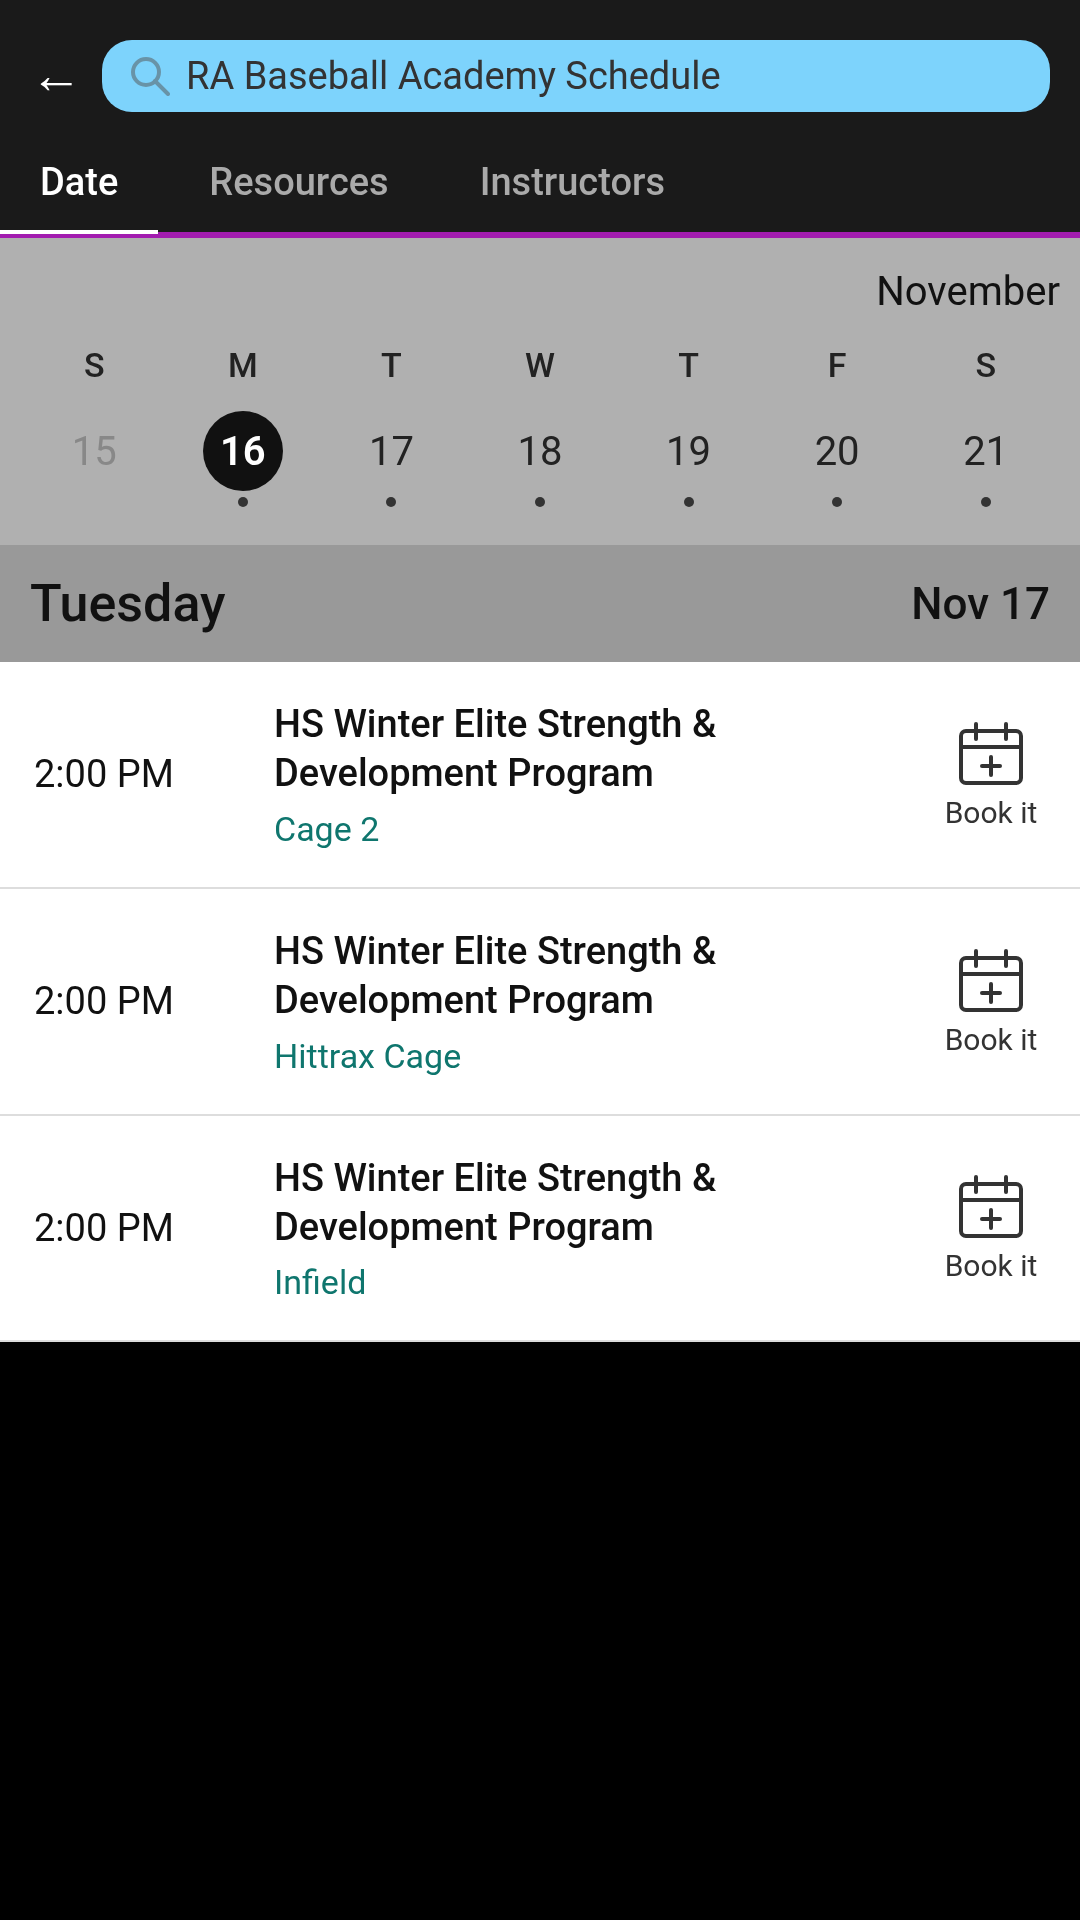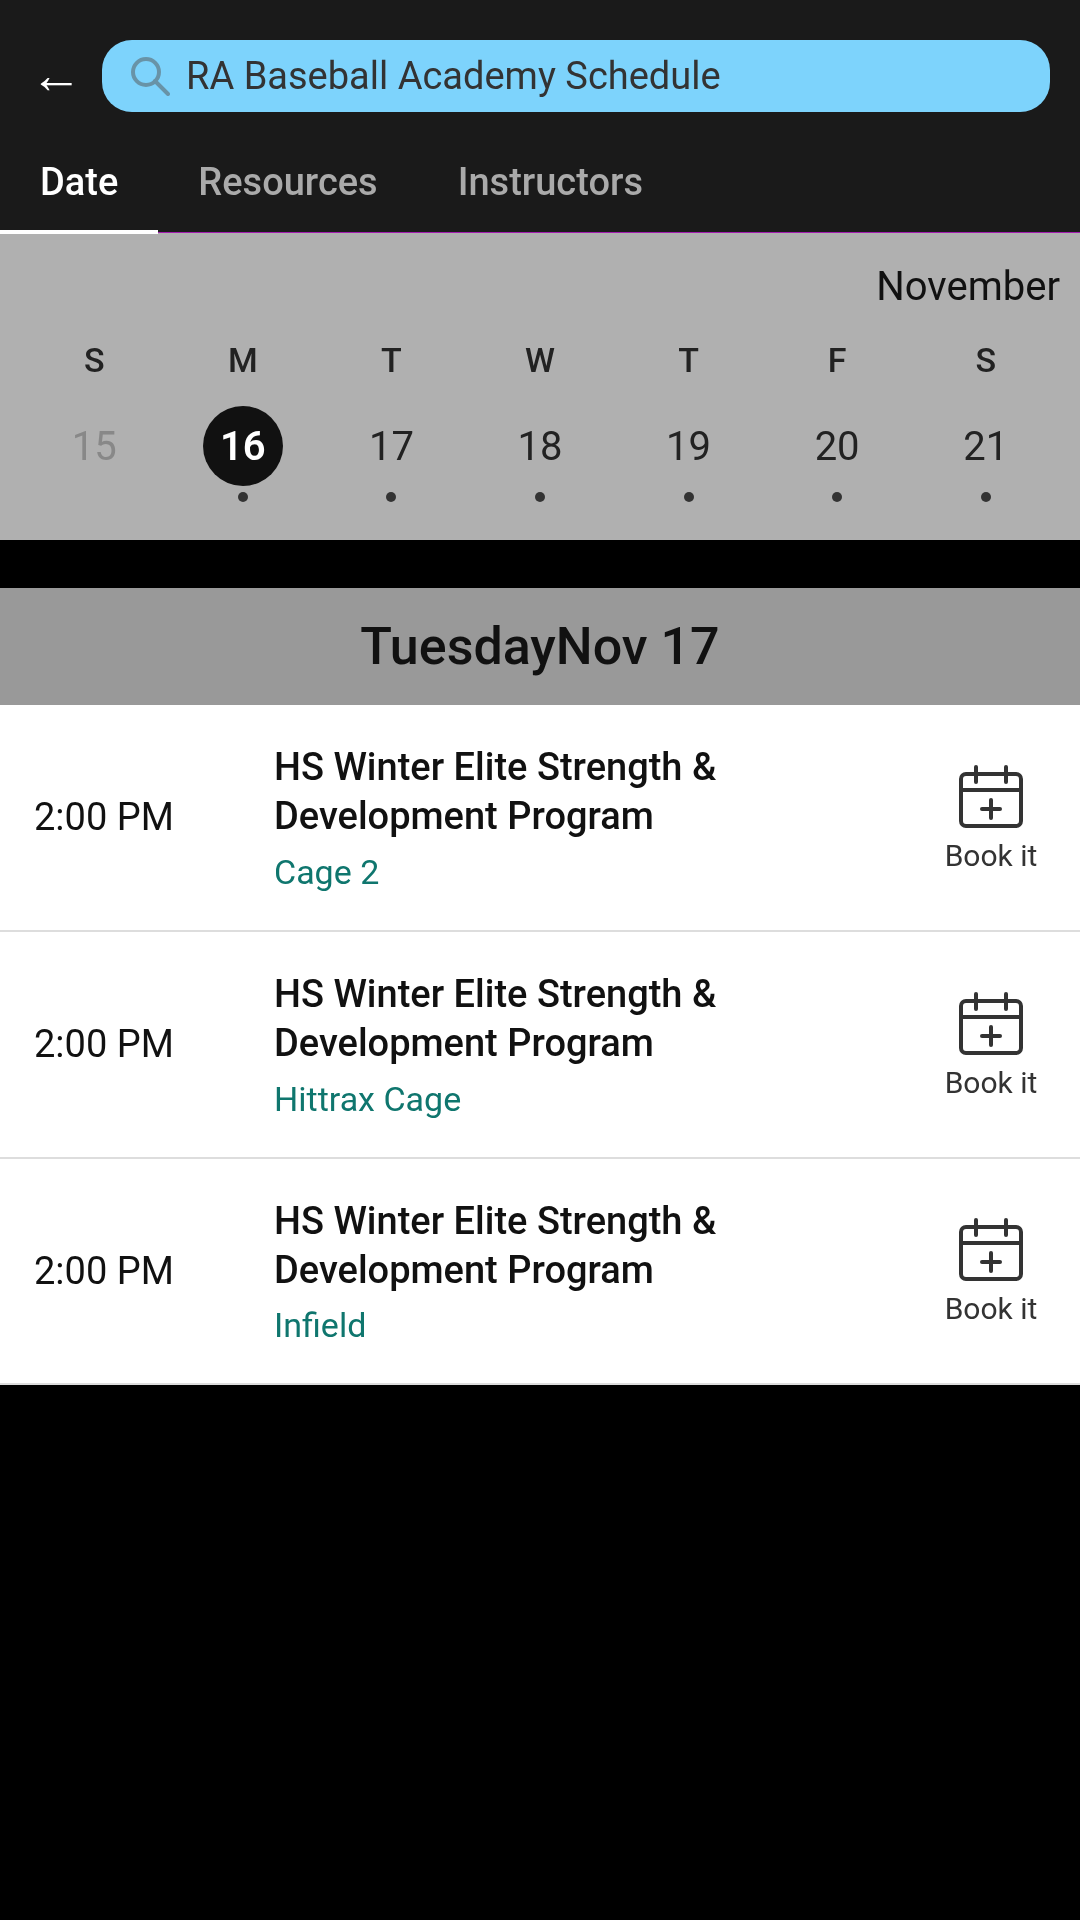--- a/index.html
+++ b/index.html
@@ -43,21 +43,22 @@
     .search-text {
       font-size: 38px;
       color: #333;
       font-weight: 400;
     }
 
     
     .tabs {
       background: #1a1a1a;
       display: flex;
-      border-bottom: 1px solid #a21caf;
+      border-bottom: 6px solid #a21caf;
+      gap: 11px;
     }
     .tab {
       color: #aaa;
       font-size: 38px;
       font-weight: 500;
       padding: 28px 40px;
       cursor: pointer;
       position: relative;
       white-space: nowrap;
     }
@@ -132,32 +133,31 @@
       margin-top: 6px;
     }
     .day-dot.invisible {
       visibility: hidden;
     }
 
     
     .date-header {
       background: #999;
       display: flex;
-      justify-content: center;
-      align-items: center;
-      padding: 28px 42px;
-      margin-top: 48px;
+      justify-content: space-between;
+      align-items: center;
+      padding: 28px 30px;
     }
     .date-day {
       font-size: 52px;
       font-weight: 500;
       color: #111;
     }
     .date-full {
-      font-size: 52px;
+      font-size: 44px;
       font-weight: 500;
       color: #111;
     }
 
     
     .schedule-list {
       background: #fff;
       flex: 1;
     }
     .schedule-item {

